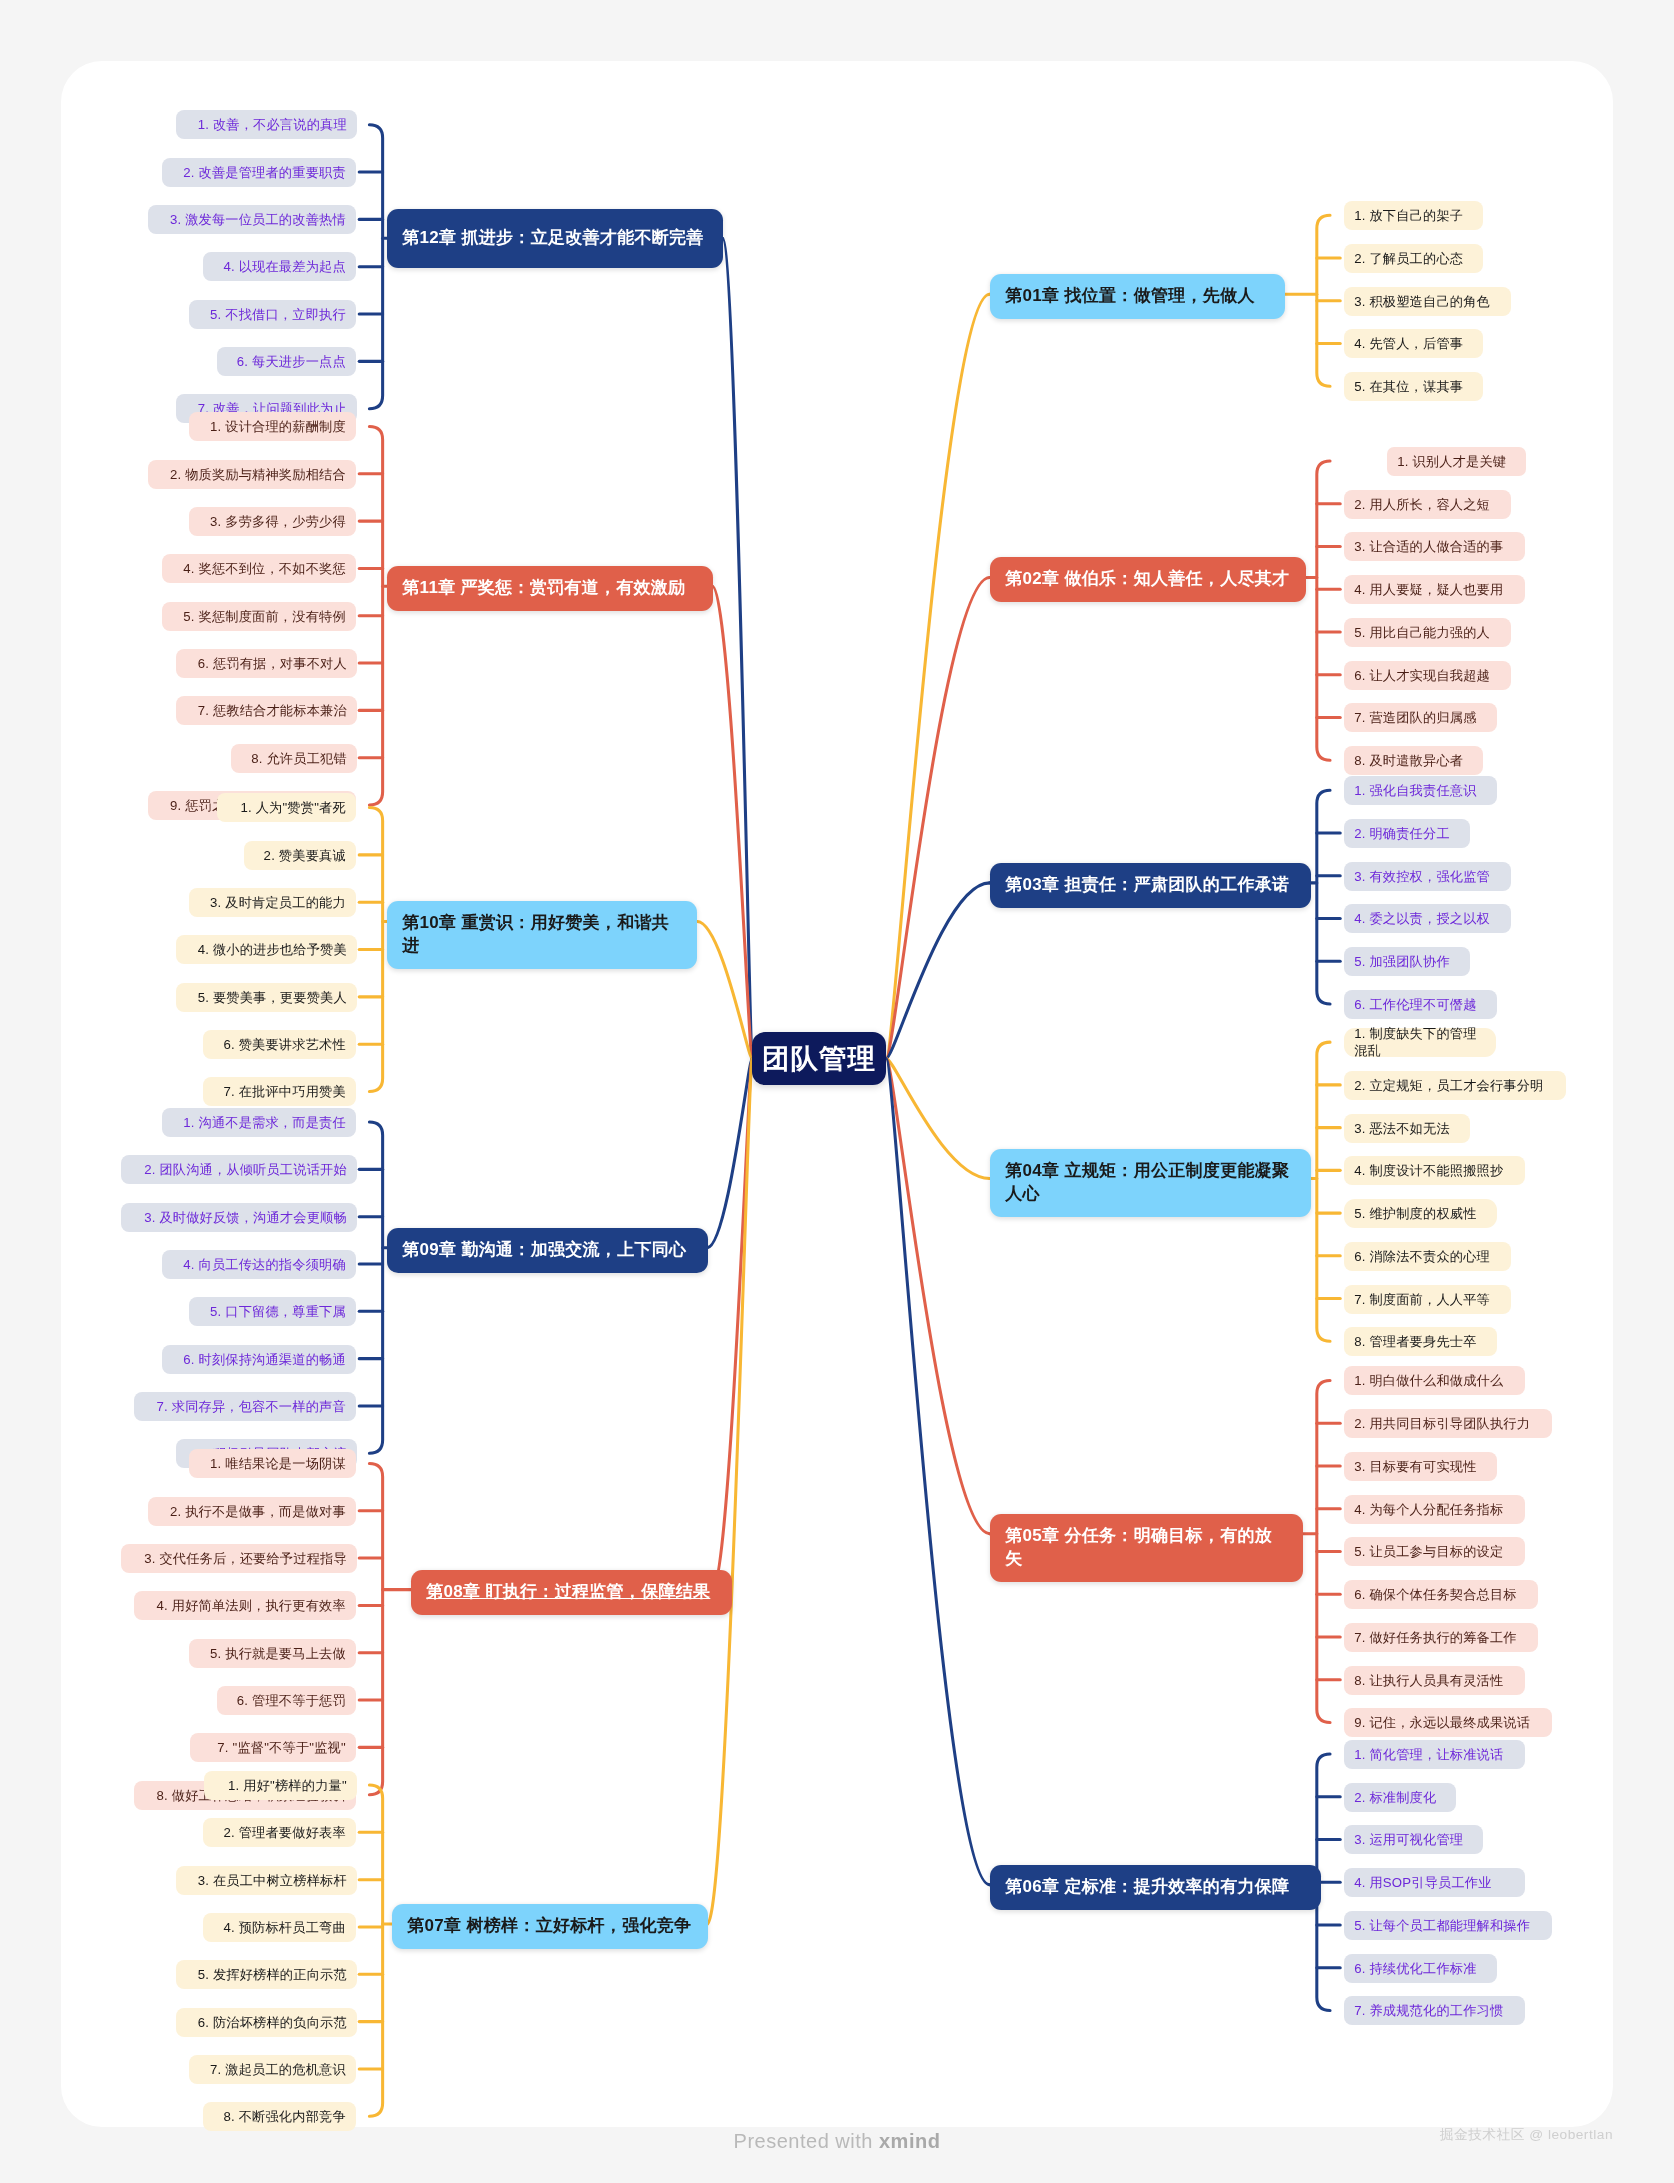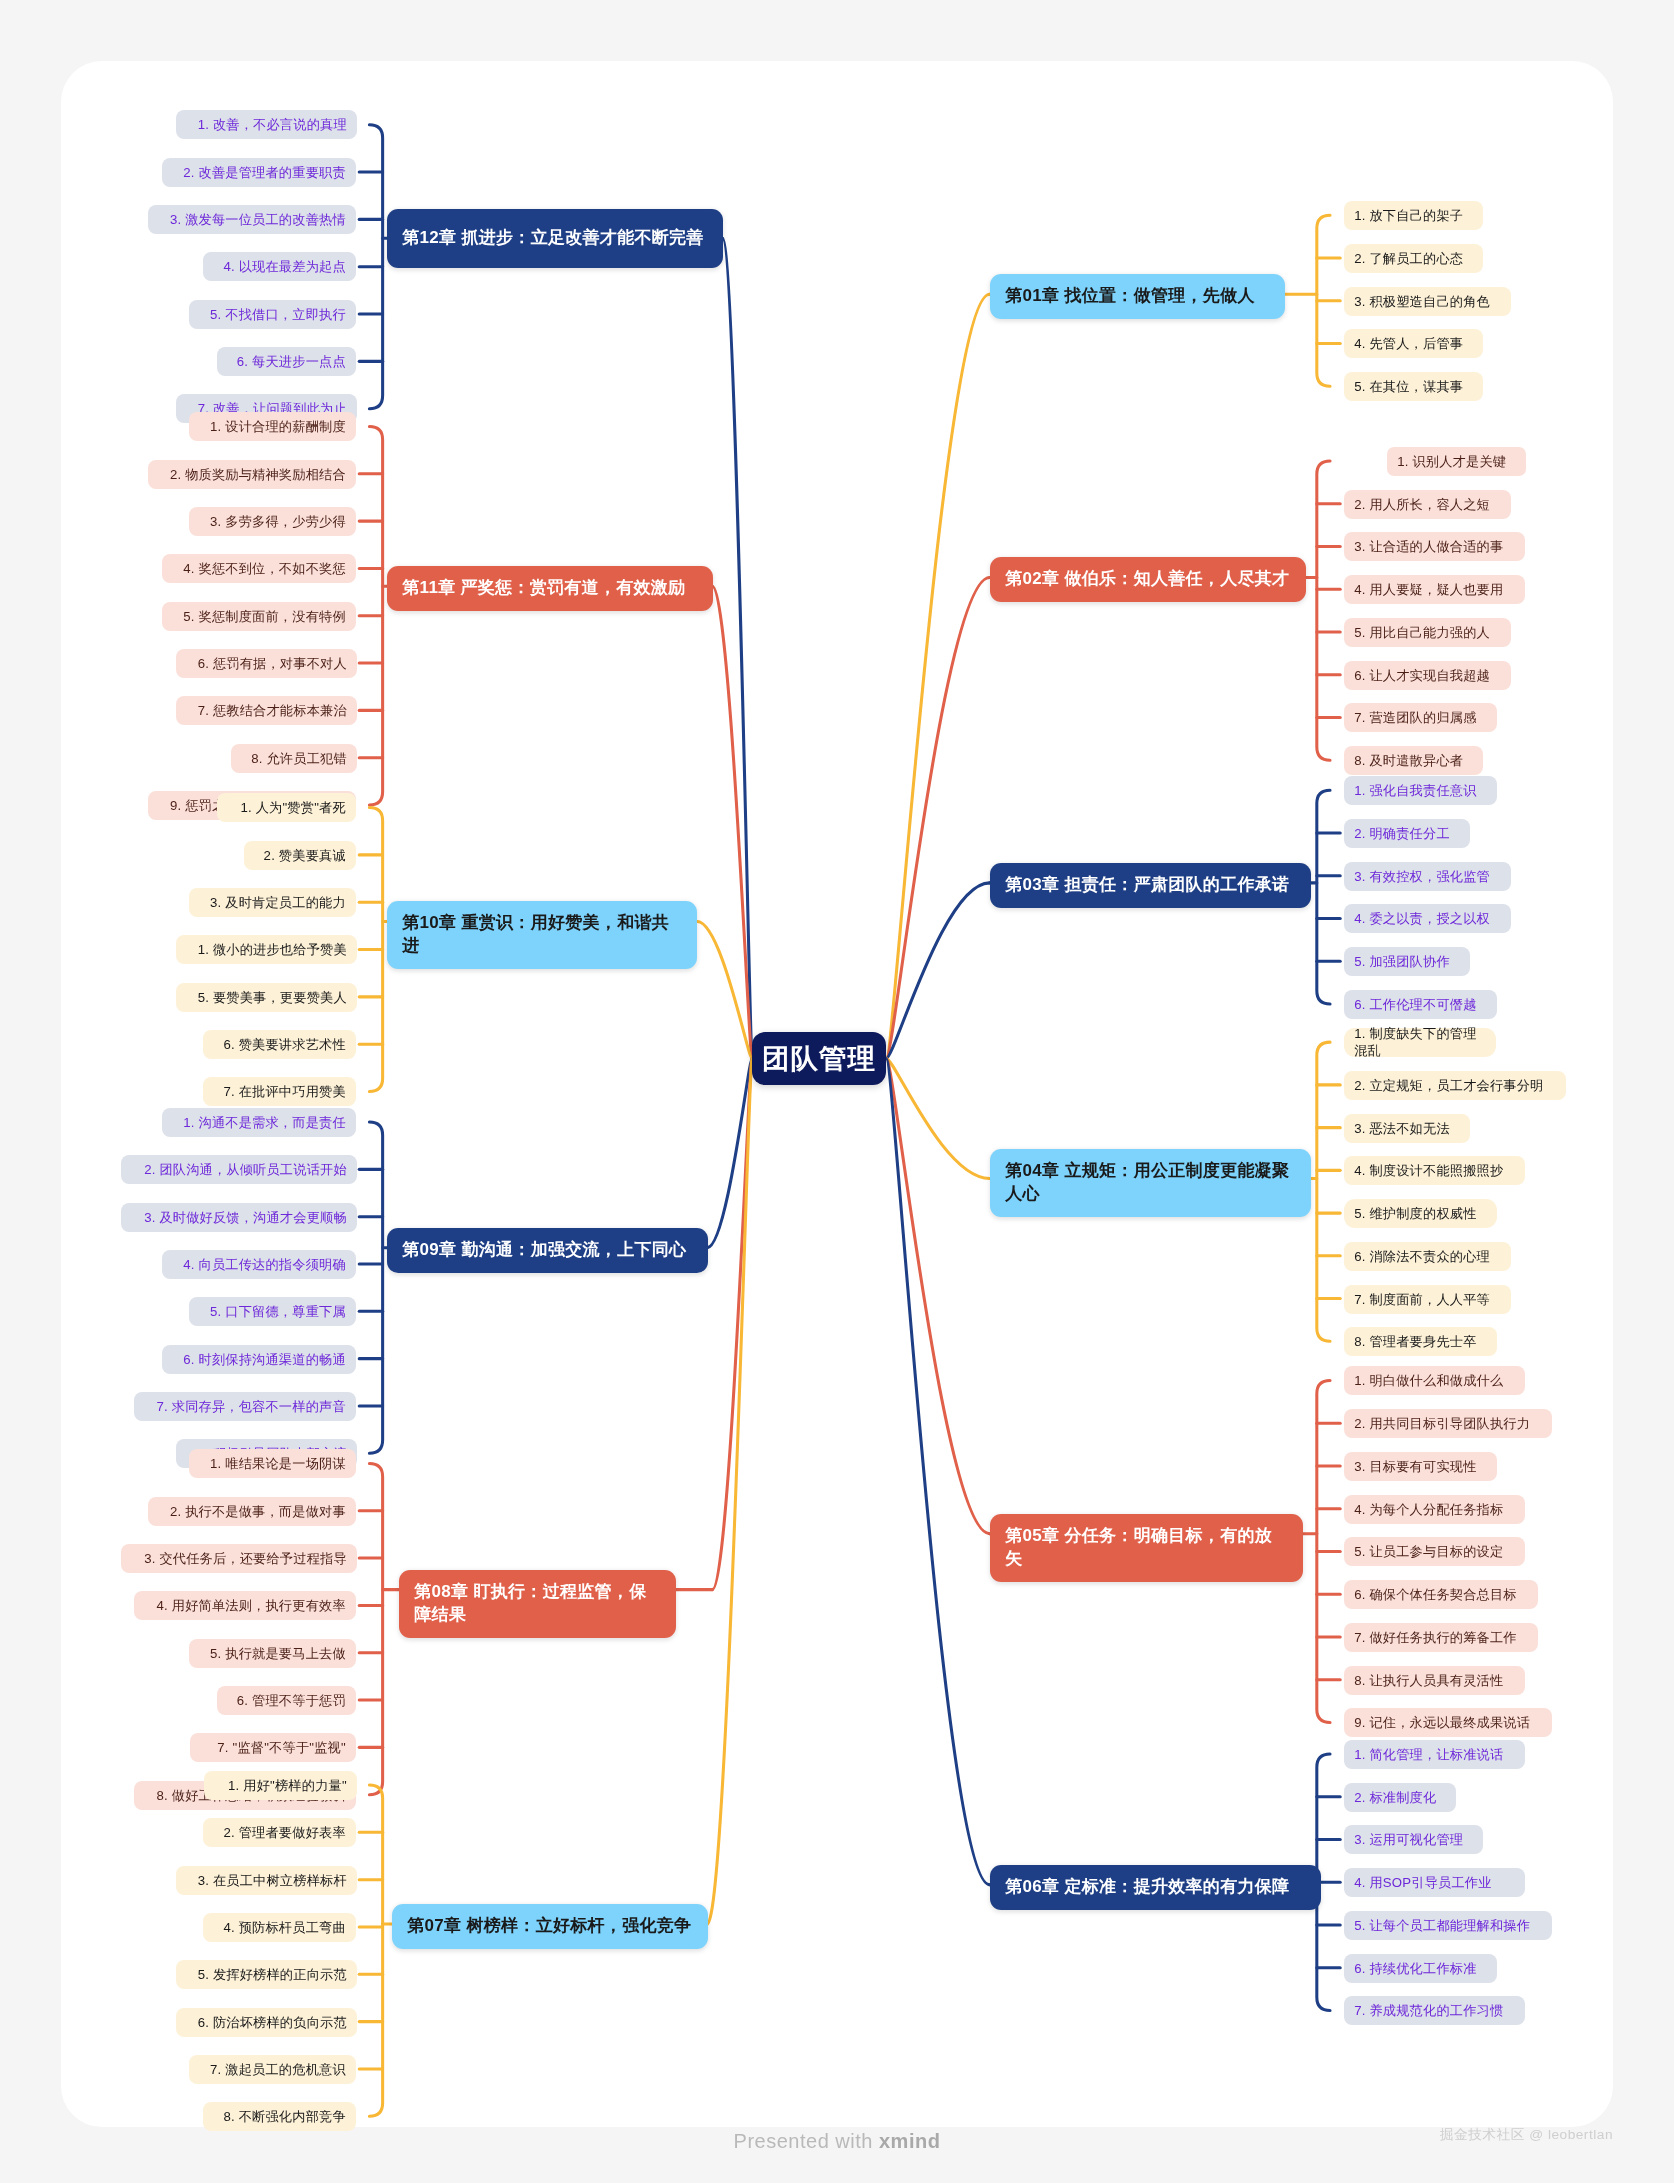--- a/index.html
+++ b/index.html
@@ -232,21 +232,21 @@
       <div class="node leaf amber left" style="top: 793px; height: 28.5px; width: 139px; left: 217px;">
         <span class="txt">1. 人为"赞赏"者死</span>
       </div>
       <div class="node leaf amber left" style="top: 841px; height: 28.5px; width: 112px; left: 244px;">
         <span class="txt">2. 赞美要真诚</span>
       </div>
       <div class="node leaf amber left" style="top: 888px; height: 28.5px; width: 167px; left: 189px;">
         <span class="txt">3. 及时肯定员工的能力</span>
       </div>
       <div class="node leaf amber left" style="top: 935px; height: 28.5px; width: 181px; left: 176px;">
-        <span class="txt">1. 微小的进步也给予赞美</span>
+        <span class="txt">4. 微小的进步也给予赞美</span>
       </div>
       <div class="node leaf amber left" style="top: 983px; height: 28.5px; width: 181px; left: 176px;">
         <span class="txt">5. 要赞美事，更要赞美人</span>
       </div>
       <div class="node leaf amber left" style="top: 1030px; height: 28.5px; width: 153px; left: 203px;">
         <span class="txt">6. 赞美要讲求艺术性</span>
       </div>
       <div class="node leaf amber left" style="top: 1077px; height: 28.5px; width: 153px; left: 203px;">
         <span class="txt">7. 在批评中巧用赞美</span>
       </div>
@@ -270,21 +270,21 @@
       </div>
       <div class="node leaf navy left" style="top: 1345px; height: 28.5px; width: 194px; left: 162px;">
         <span class="txt">6. 时刻保持沟通渠道的畅通</span>
       </div>
       <div class="node leaf navy left" style="top: 1392px; height: 28.5px; width: 222px; left: 134px;">
         <span class="txt">7. 求同存异，包容不一样的声音</span>
       </div>
       <div class="node leaf navy left" style="top: 1439px; height: 28.5px; width: 181px; left: 176px;">
         <span class="txt">8. 积极引导团队内部交流</span>
       </div>
-      <div class="node chapter coral" style="left: 399px; top: 1570px; width: 277px; min-height: 41px;">
+      <div class="node chapter coral" style="left: 411px; top: 1570px; width: 321px; min-height: 41px; text-decoration: underline;">
         <span class="txt">第08章 盯执行：过程监管，保障结果</span>
       </div>
       <div class="node leaf coral left" style="top: 1449px; height: 28.5px; width: 167px; left: 189px;">
         <span class="txt">1. 唯结果论是一场阴谋</span>
       </div>
       <div class="node leaf coral left" style="top: 1497px; height: 28.5px; width: 208px; left: 148px;">
         <span class="txt">2. 执行不是做事，而是做对事</span>
       </div>
       <div class="node leaf coral left" style="top: 1544px; height: 28.5px; width: 236px; left: 121px;">
         <span class="txt">3. 交代任务后，还要给予过程指导</span>

